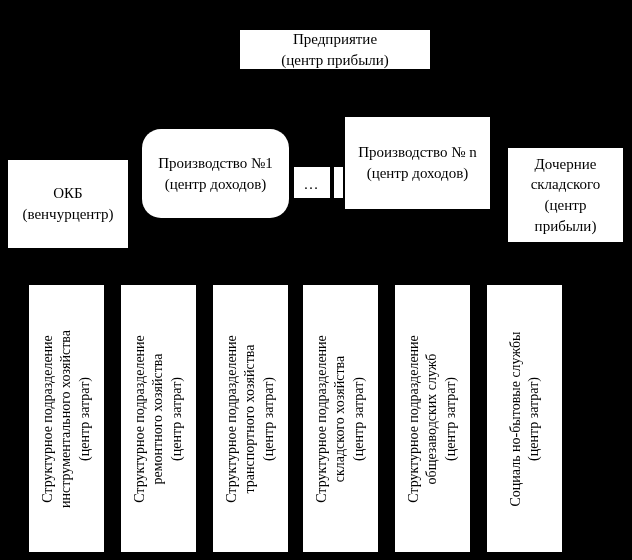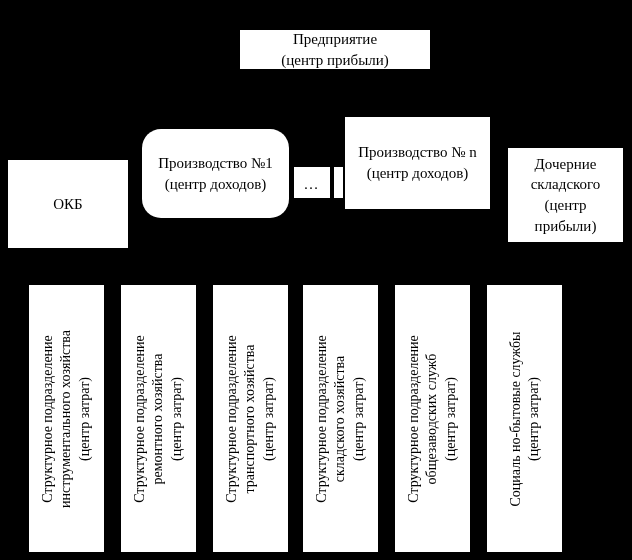--- a/index.html
+++ b/index.html
@@ -67,20 +67,21 @@
 
 <div class="canvas">
 
   <div class="box b-enterprise">
     <span class="ln">Предприятие</span>
     <span class="ln">(центр прибыли)</span>
   </div>
 
   <div class="box b-okb">
     <span class="ln">ОКБ</span>
+    <span class="ln">(венчурцентр)</span>
   </div>
 
   <div class="box b-prod1">
     <span class="ln">Производство №1</span>
     <span class="ln">(центр доходов)</span>
   </div>
 
   <div class="box b-dots">
     <span class="ln">…</span>
   </div>

